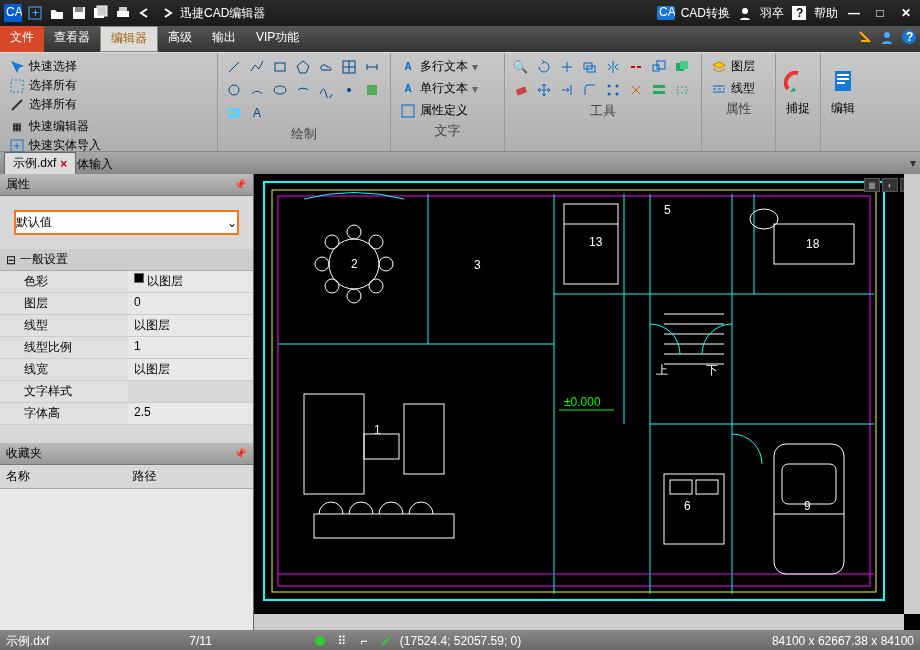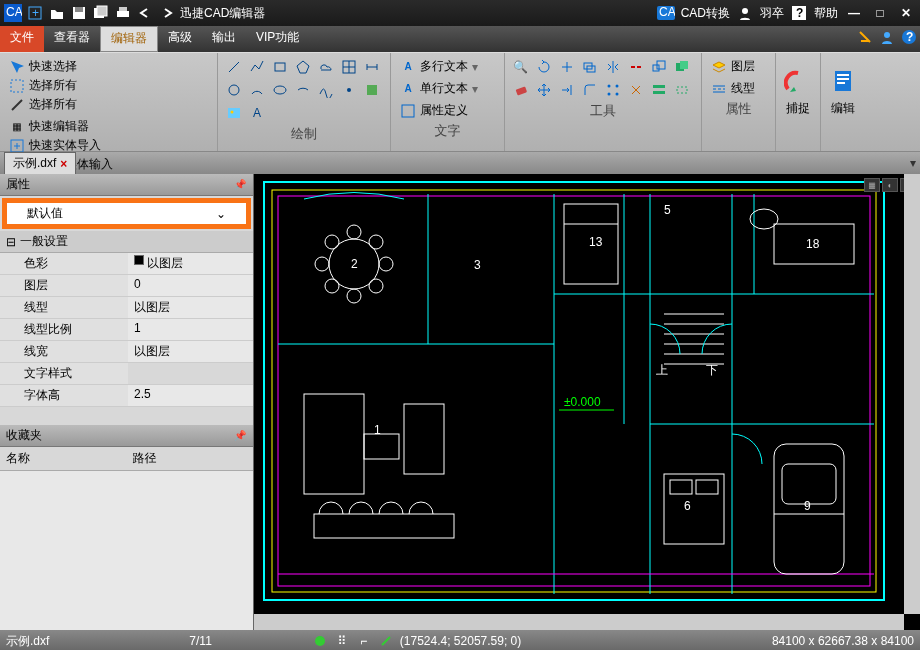--- a/index.html
+++ b/index.html
@@ -27,21 +27,21 @@
 .icon-grid .gi{width:20px;height:20px;display:inline-flex;align-items:center;justify-content:center;cursor:pointer;border-radius:2px}
 .big-btn{width:40px;height:70px;display:flex;flex-direction:column;align-items:center;justify-content:center;gap:4px;cursor:pointer;border:1px solid transparent}
 .big-btn svg{width:28px;height:28px}
 .tab-bar{height:22px;background:linear-gradient(#aaa,#888);display:flex;align-items:center;padding:0 4px}
 .file-tab{background:#ddd;padding:2px 8px;border:1px solid #666;border-bottom:none;display:flex;align-items:center;gap:4px;cursor:pointer}
 .file-tab .close{color:#c00;font-weight:bold;cursor:pointer}
 .main{display:flex;height:456px}
 .sidebar{width:254px;background:#d8d8d8;display:flex;flex-direction:column;border-right:1px solid #666}
 .panel-header{background:linear-gradient(#bbb,#999);padding:2px 6px;border-bottom:1px solid #777;display:flex;justify-content:space-between;align-items:center}
 .pin{font-size:10px;cursor:pointer}
-.combo{background:#fff;border:5px solid #f97316;padding:2px 20px;margin:2px;display:flex;justify-content:space-between;align-items:center;cursor:pointer}
+.combo{background:#fff;border:2px solid #f97316;padding:2px 0;margin:14px;display:flex;justify-content:space-between;align-items:center;cursor:pointer}
 .prop-section{background:#ccc;padding:2px 6px;border-bottom:1px solid #aaa;display:flex;align-items:center;gap:4px}
 .prop-row{display:flex;border-bottom:1px solid #ccc}
 .prop-row .pn{width:128px;padding:2px 24px;background:#e0e0e0}
 .prop-row .pv{flex:1;padding:2px 6px;background:#e8e8e8;display:flex;align-items:flex-start;gap:3px}
 .fav-header{display:flex;border-bottom:1px solid #aaa}
 .fav-header div{flex:1;padding:3px 6px}
 .canvas{flex:1;background:#000;position:relative;overflow:hidden}
 .canvas svg{position:absolute;top:0;left:0}
 .view-ctrl{position:absolute;top:4px;right:4px;display:flex;gap:2px}
 .view-ctrl div{width:16px;height:14px;background:#333;border:1px solid #555;cursor:pointer;color:#aaa;font-size:8px;display:flex;align-items:center;justify-content:center}

